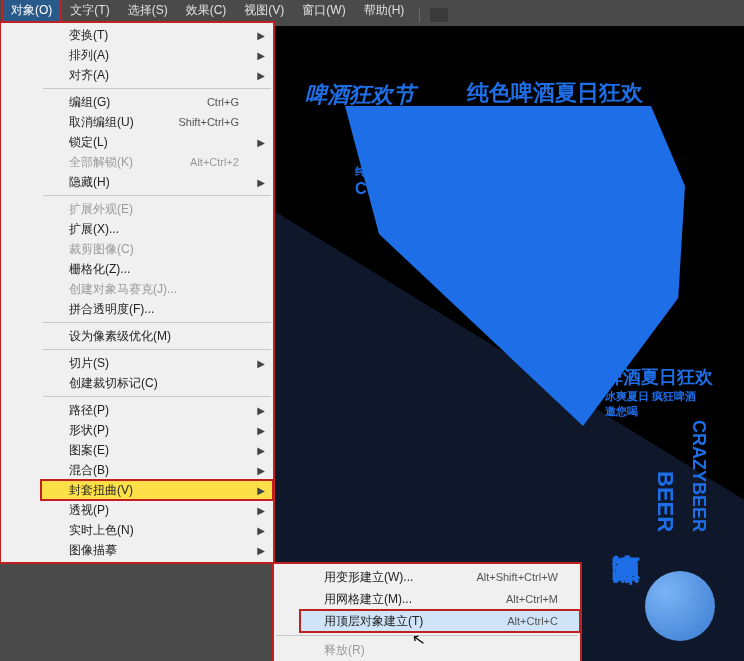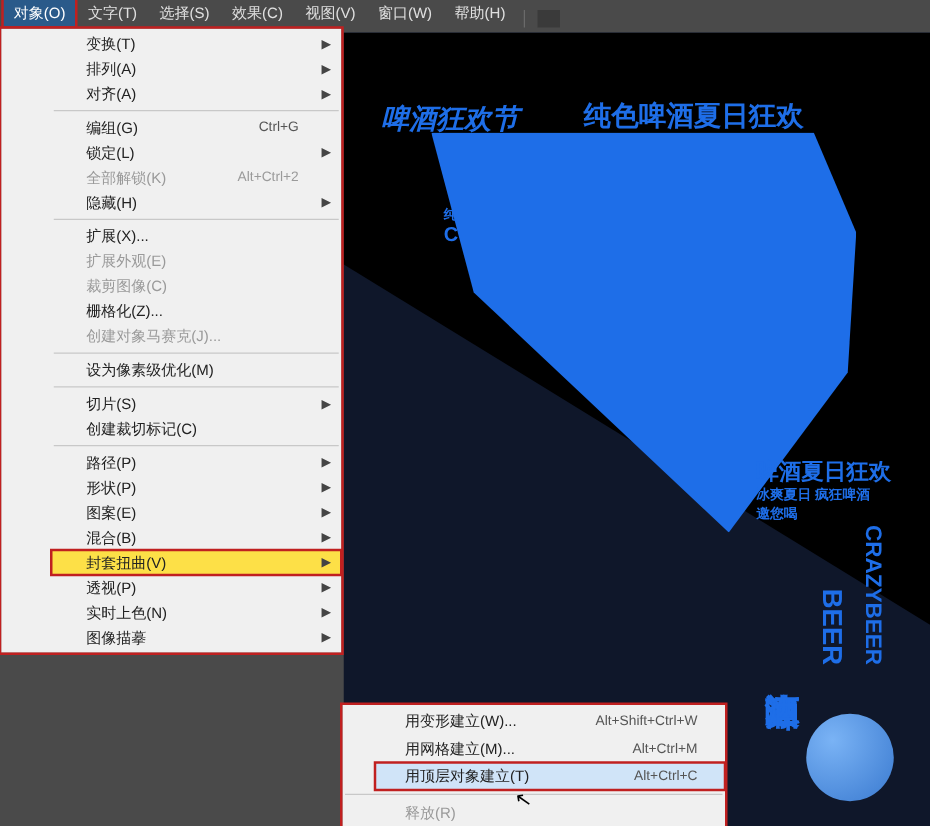--- a/index.html
+++ b/index.html
@@ -232,46 +232,53 @@
     <div class="menu-item">
       <span>对齐(A)</span>
       <span class="arrow">▶</span>
     </div>
     <div class="menu-sep"></div>
     <div class="menu-item">
       <span>编组(G)</span>
       <span class="shortcut">Ctrl+G</span>
     </div>
     <div class="menu-item">
+      <span>取消编组(U)</span>
+      <span class="shortcut">Shift+Ctrl+G</span>
+    </div>
+    <div class="menu-item">
       <span>锁定(L)</span>
       <span class="arrow">▶</span>
     </div>
     <div class="menu-item disabled">
       <span>全部解锁(K)</span>
       <span class="shortcut">Alt+Ctrl+2</span>
     </div>
     <div class="menu-item">
       <span>隐藏(H)</span>
       <span class="arrow">▶</span>
     </div>
     <div class="menu-sep"></div>
+    <div class="menu-item disabled">
+      <span>扩展外观(E)</span>
+    </div>
     <div class="menu-item">
       <span>扩展(X)...</span>
     </div>
     <div class="menu-item disabled">
-      <span>扩展外观(E)</span>
-    </div>
-    <div class="menu-item disabled">
       <span>裁剪图像(C)</span>
     </div>
     <div class="menu-item">
       <span>栅格化(Z)...</span>
     </div>
     <div class="menu-item disabled">
       <span>创建对象马赛克(J)...</span>
+    </div>
+    <div class="menu-item">
+      <span>拼合透明度(F)...</span>
     </div>
     <div class="menu-sep"></div>
     <div class="menu-item">
       <span>设为像素级优化(M)</span>
     </div>
     <div class="menu-sep"></div>
     <div class="menu-item">
       <span>切片(S)</span>
       <span class="arrow">▶</span>
     </div>

